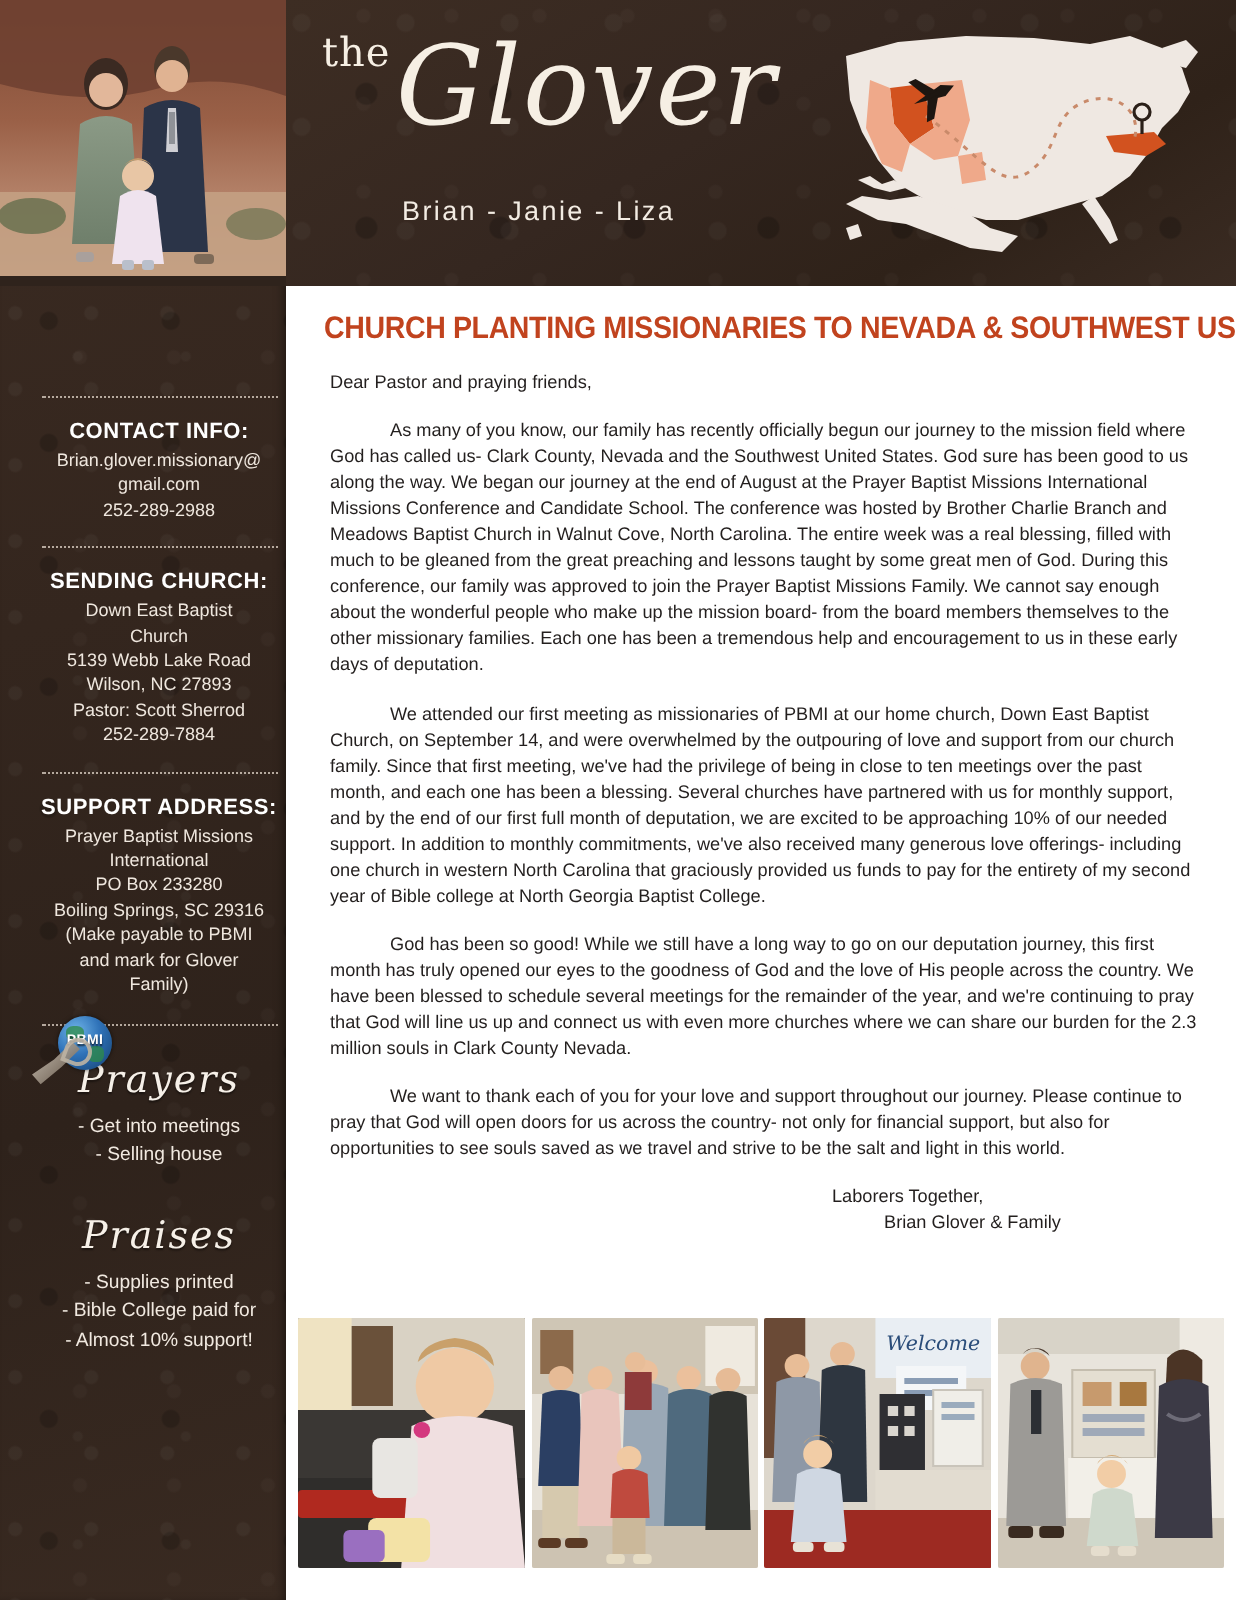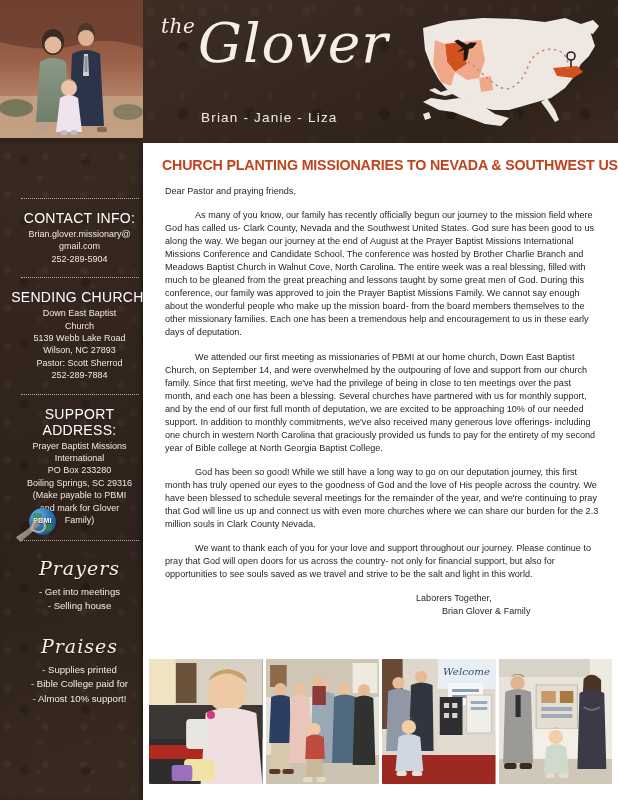--- a/index.html
+++ b/index.html
@@ -30,21 +30,21 @@
   .sidebar-inner{padding:0 8px;}
   .side-top-photo{
     position:absolute;left:0;top:0;width:143px;height:143px;overflow:hidden;
   }
   .divider{
     width:118px;height:0;margin:0 auto;
     border-top:1.5px dotted rgba(226,214,201,.75);
   }
   .blk{margin:0 auto;}
   .blk h4{
-    font-size:14px;font-weight:normal;letter-spacing:.3px;
+    font-size:11px;font-weight:bold;letter-spacing:.3px;
     margin:0 0 2px 0;color:#ffffff;
   }
   .blk p{
     font-size:9px;line-height:12.4px;margin:0;color:#efe7de;
     font-weight:normal;
   }
   .script{
     font-family:"DejaVu Serif", serif;
     font-style:italic;font-weight:normal;
     font-size:19px;color:#f6f0e8;letter-spacing:1px;
@@ -91,34 +91,34 @@
       linear-gradient(150deg,#3d2d23 0%,#352720 45%,#2f2219 75%,#3a2b22 100%);
     background-size:52px 52px,67px 67px,44px 44px,auto;
     overflow:hidden;
   }
   .logo{
     position:absolute;left:10px;top:6px;width:255px;height:110px;
     color:#f6efe4;
   }
   .logo .the{
     position:absolute;left:8px;top:8px;
-    font-family:"DejaVu Serif", serif;font-style:italic;font-size:20px;
+    font-family:"DejaVu Serif", serif;font-size:20px;
     letter-spacing:.5px;
   }
   .logo .glover{
     position:absolute;left:45px;top:6px;
     font-family:"DejaVu Serif", serif;font-style:italic;font-size:55px;
     letter-spacing:1px;line-height:62px;
   }
   .logo .family{
     position:absolute;left:150px;top:56px;
     font-family:"DejaVu Serif", serif;font-style:italic;font-size:24px;
   }
   .logo .names{
-    position:absolute;left:48px;top:104px;
+    position:absolute;left:48px;top:92px;
     font-size:13.5px;letter-spacing:1.2px;color:#f3ece3;
     font-family:"Liberation Sans", sans-serif;
   }
   .map{position:absolute;left:262px;top:6px;width:208px;height:132px;}
 
   
   .main{
     position:absolute;left:143px;top:143px;width:475px;height:657px;background:#ffffff;
   }
   .title{
@@ -206,21 +206,21 @@
 
     <div class="sidebar-inner" style="position:absolute;top:143px;left:0;width:143px;">
 
       <div style="height:55px"></div>
       <div class="divider"></div>
 
       <div class="blk" style="margin-top:11px">
         <h4>CONTACT INFO:</h4>
         <p>Brian.glover.missionary@</p>
         <p>gmail.com</p>
-        <p>252-289-5904</p>
+        <p>252-289-2988</p>
       </div>
 
       <div class="divider" style="margin-top:12px"></div>
 
       <div class="blk" style="margin-top:11px">
         <h4>SENDING CHURCH:</h4>
         <p>Down East Baptist</p>
         <p>Church</p>
         <p>5139 Webb Lake Road</p>
         <p>Wilson, NC 27893</p>

